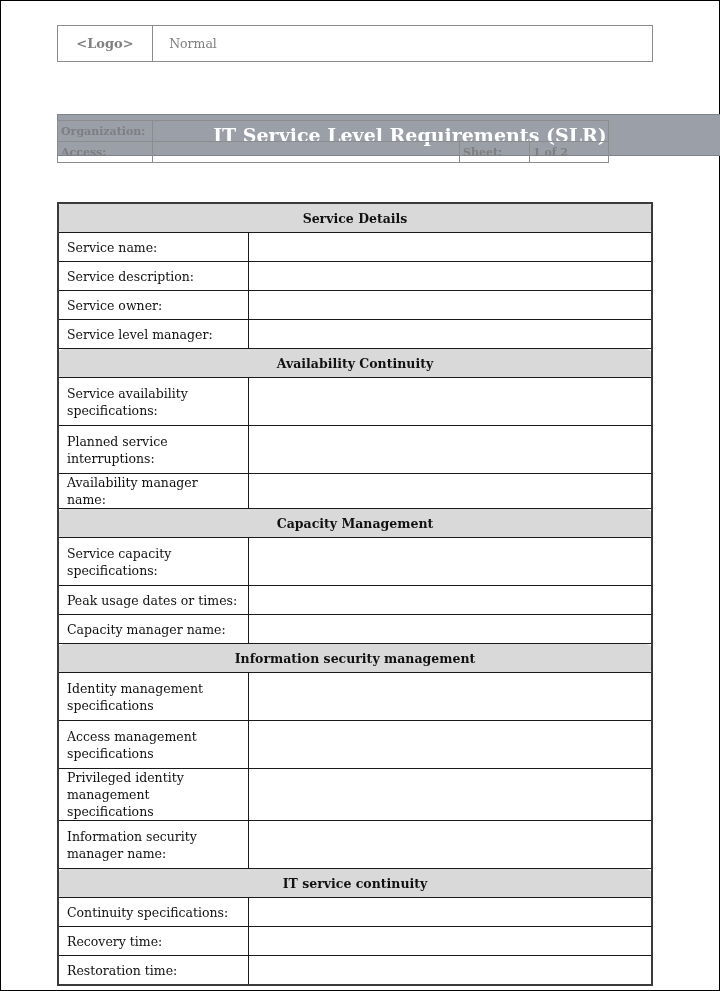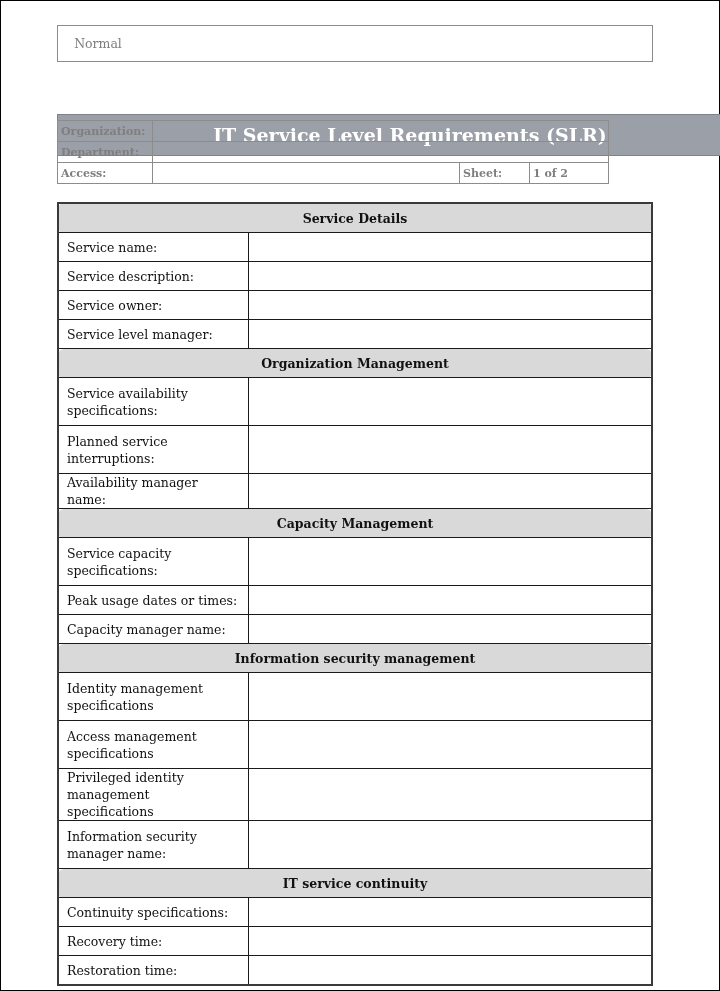--- a/index.html
+++ b/index.html
@@ -54,39 +54,36 @@
   .main td.lbl { width: 174px; margin-left: 31px; }
   .main tr.r1 td { height: 28px; }
   .main tr.r2 td { height: 47px; }
 </style>
 </head>
 <body>
 
 <div class="frame"></div>
 
 <div class="hdr">
+  <div class="logo">&lt;Logo&gt;</div>
   <div class="normal">Normal</div>
 </div>
 
 <div class="title-bar">IT Service Level Requirements (SLR)</div>
 
 <table class="meta">
   <colgroup>
       <col style="width:95px">
       <col>
       <col style="width:70px">
       <col style="width:79px">
     </colgroup>
   <tbody>
       <tr>
     <td>Organization:</td>
-    <td colspan="3"></td>
-  </tr>
-  <tr>
-    <td>Department:</td>
     <td colspan="3"></td>
   </tr>
   <tr>
     <td>Access:</td>
     <td></td>
     <td>Sheet:</td>
     <td>1 of 2</td>
   </tr>
 </tbody>
   </table>
@@ -112,21 +109,21 @@
   <tr class="r1">
         <td class="lbl">Service owner:</td>
         <td></td>
       </tr>
   <tr class="r1">
         <td class="lbl">Service level manager:</td>
         <td></td>
       </tr>
 
   <tr>
-        <td colspan="2" class="sec">Organization Management</td>
+        <td colspan="2" class="sec">Availability Continuity</td>
       </tr>
   <tr class="r2">
         <td class="lbl">Service availability specifications:</td>
         <td></td>
       </tr>
   <tr class="r2">
         <td class="lbl">Planned service interruptions:</td>
         <td></td>
       </tr>
   <tr class="r1">

